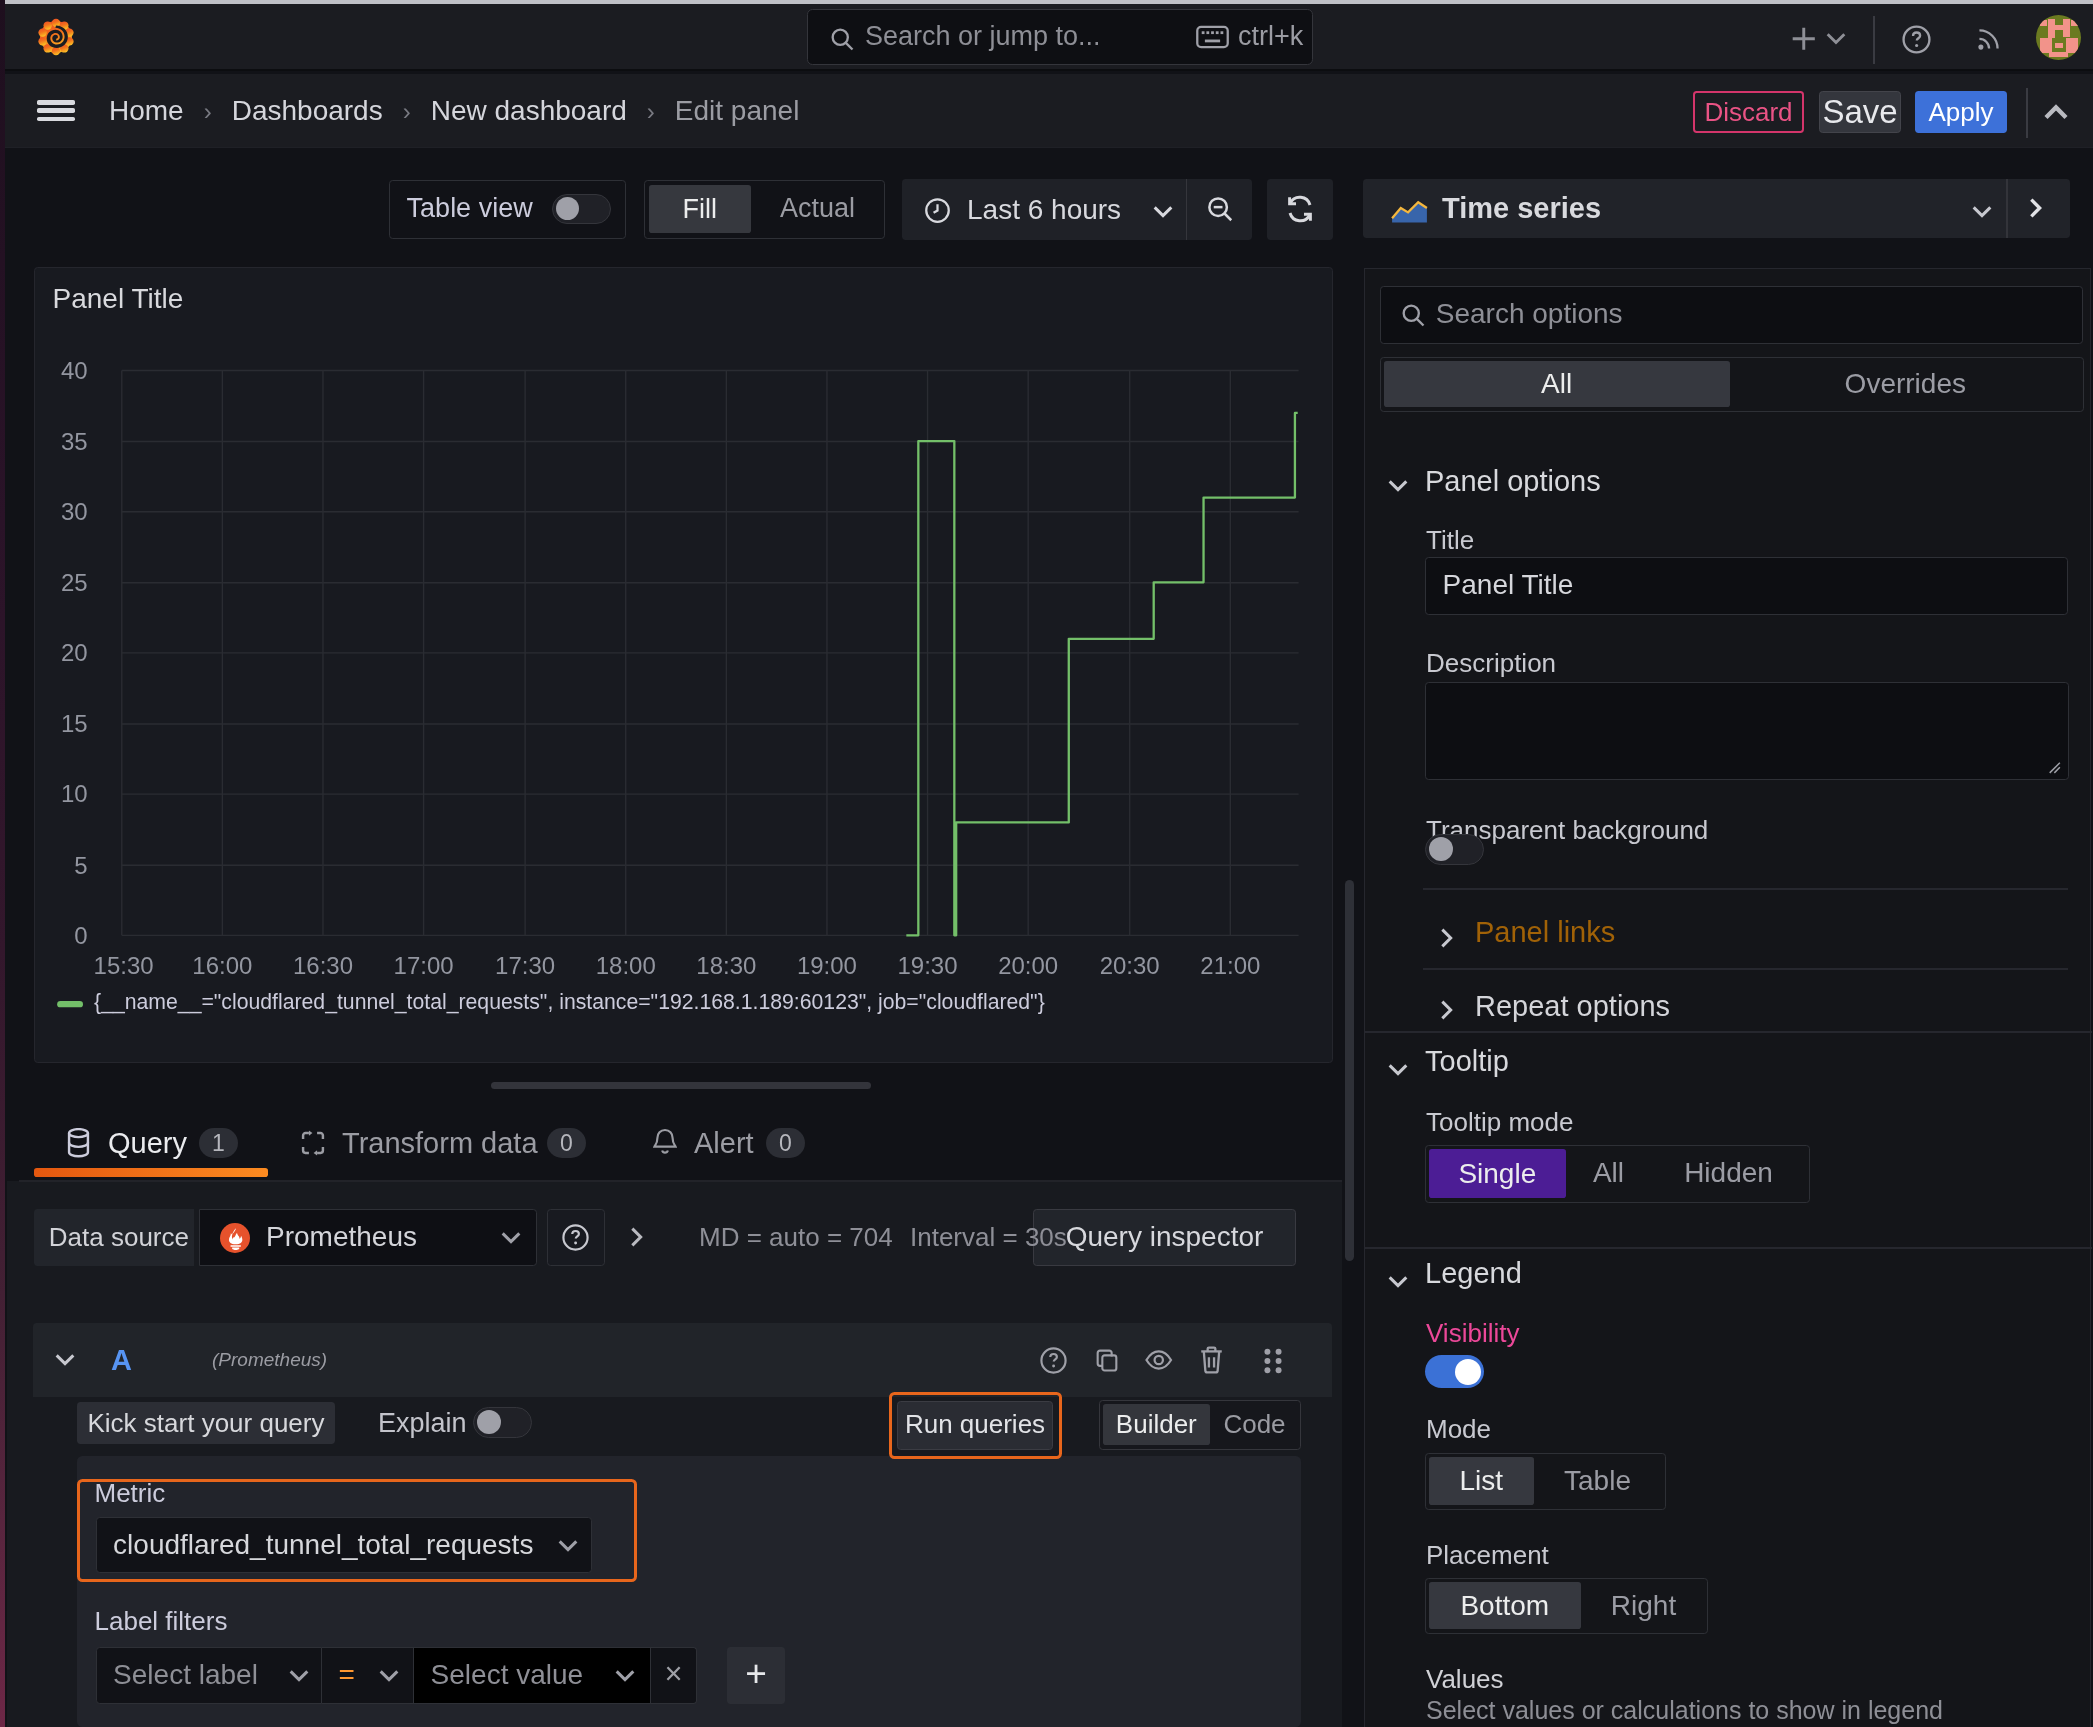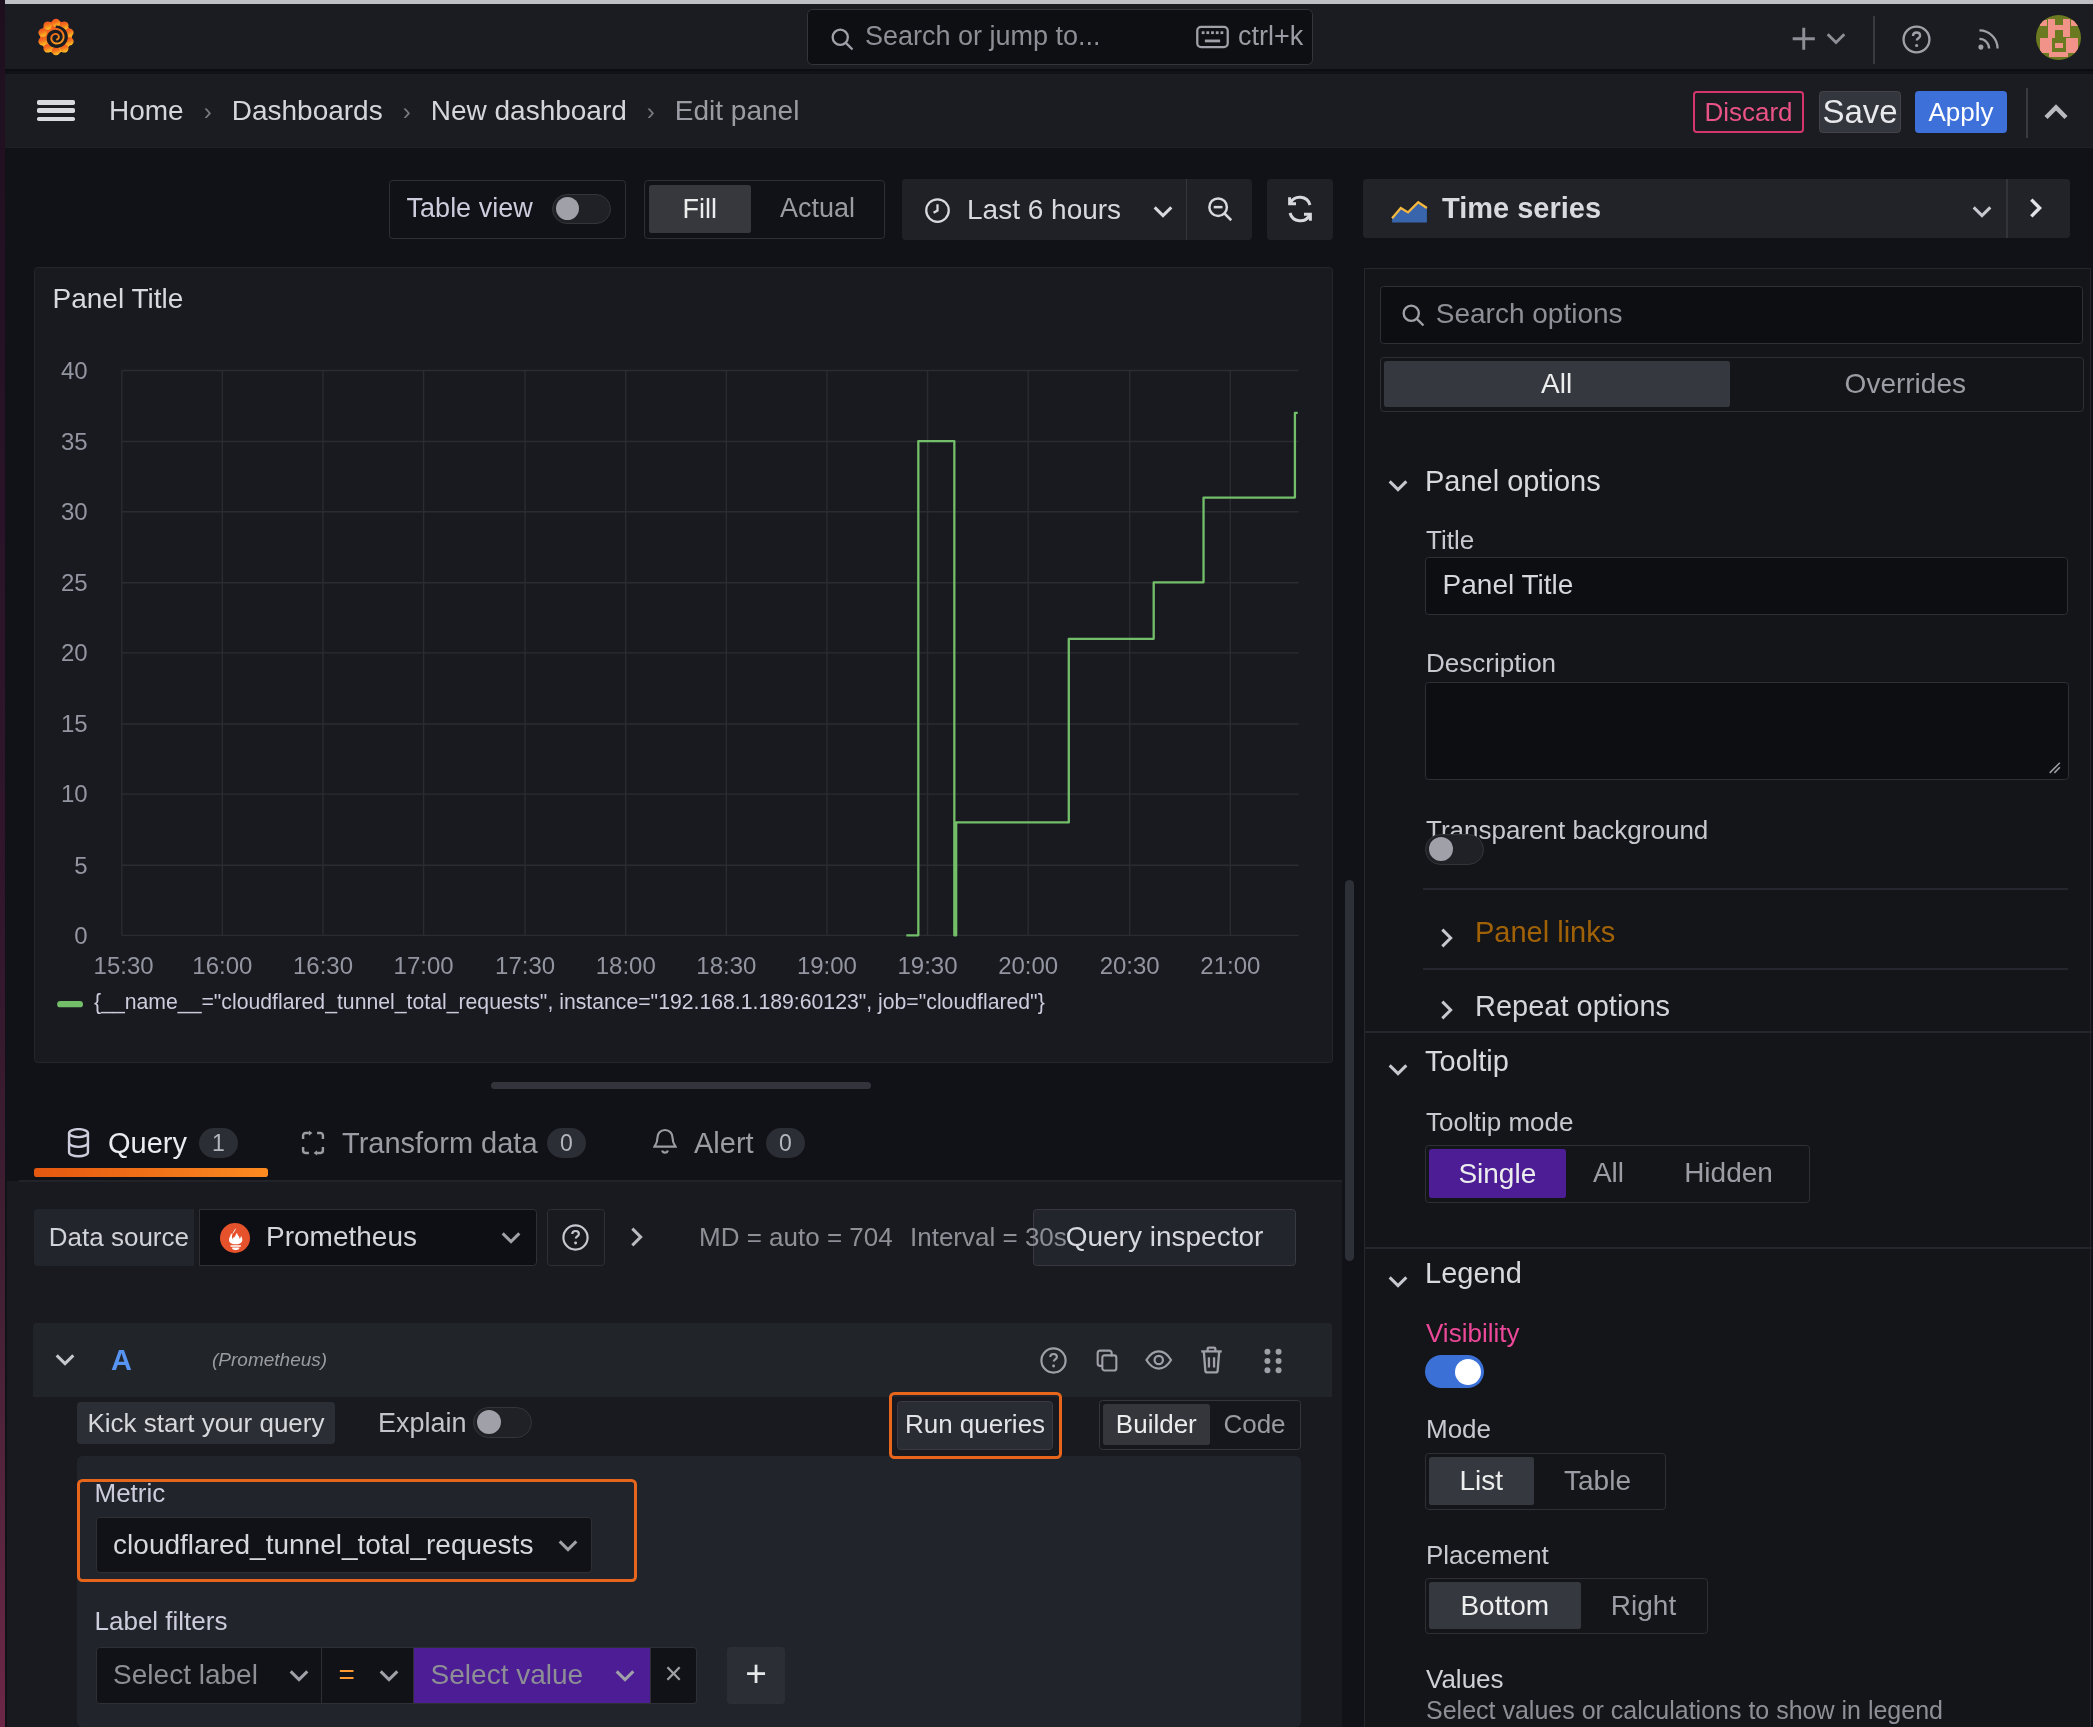--- a/index.html
+++ b/index.html
@@ -348,21 +348,21 @@
     <svg class="abs" style="left:192px;top:21px;" width="20" height="13" viewBox="0 0 12 7">
         <path d="M1 1 L6 6 L11 1" stroke="#9fa0a8" stroke-width="1.8" fill="none"></path>
       </svg>
   </div>
   <div class="abs" style="left:245px;top:191px;width:92px;height:57px;background:#111217;border:1.8px solid #2e3036;border-left:none;">
     <div class="abs" style="left:16.6px;top:0;height:54px;line-height:54px;font-size:28px;color:#ff9830;">=</div>
     <svg class="abs" style="left:57px;top:21px;" width="20" height="13" viewBox="0 0 12 7">
         <path d="M1 1 L6 6 L11 1" stroke="#9fa0a8" stroke-width="1.8" fill="none"></path>
       </svg>
   </div>
-  <div class="abs" style="left:337px;top:191px;width:237px;height:57px;background:#4c1d95;border:1.8px solid #2e3036;border-left:none;">
+  <div class="abs" style="left:337px;top:191px;width:237px;height:57px;background:#000000;border:1.8px solid #2e3036;border-left:none;">
     <div class="abs" style="left:16.6px;top:0;height:54px;line-height:54px;font-size:28px;color:#8e8f96;">Select value</div>
     <svg class="abs" style="left:201px;top:21px;" width="20" height="13" viewBox="0 0 12 7">
         <path d="M1 1 L6 6 L11 1" stroke="#9fa0a8" stroke-width="1.8" fill="none"></path>
       </svg>
   </div>
   <div class="abs" style="left:574px;top:191px;width:46px;height:57px;background:#111217;border:1.8px solid #2e3036;border-left:none;border-radius:0 3.7px 3.7px 0;text-align:center;line-height:52px;font-size:31px;color:#9fa0a7;">×</div>
   <div class="abs" style="left:650px;top:191px;width:58px;height:57px;background:#2c2e35;border-radius:3.7px;text-align:center;line-height:54px;font-size:37px;color:#e6e7ea;font-weight:300;">+</div>
 </div>
 
 <div class="abs" style="left:889px;top:1392px;width:173px;height:67px;border:3.7px solid #e8661c;border-radius:5.5px;"></div>

